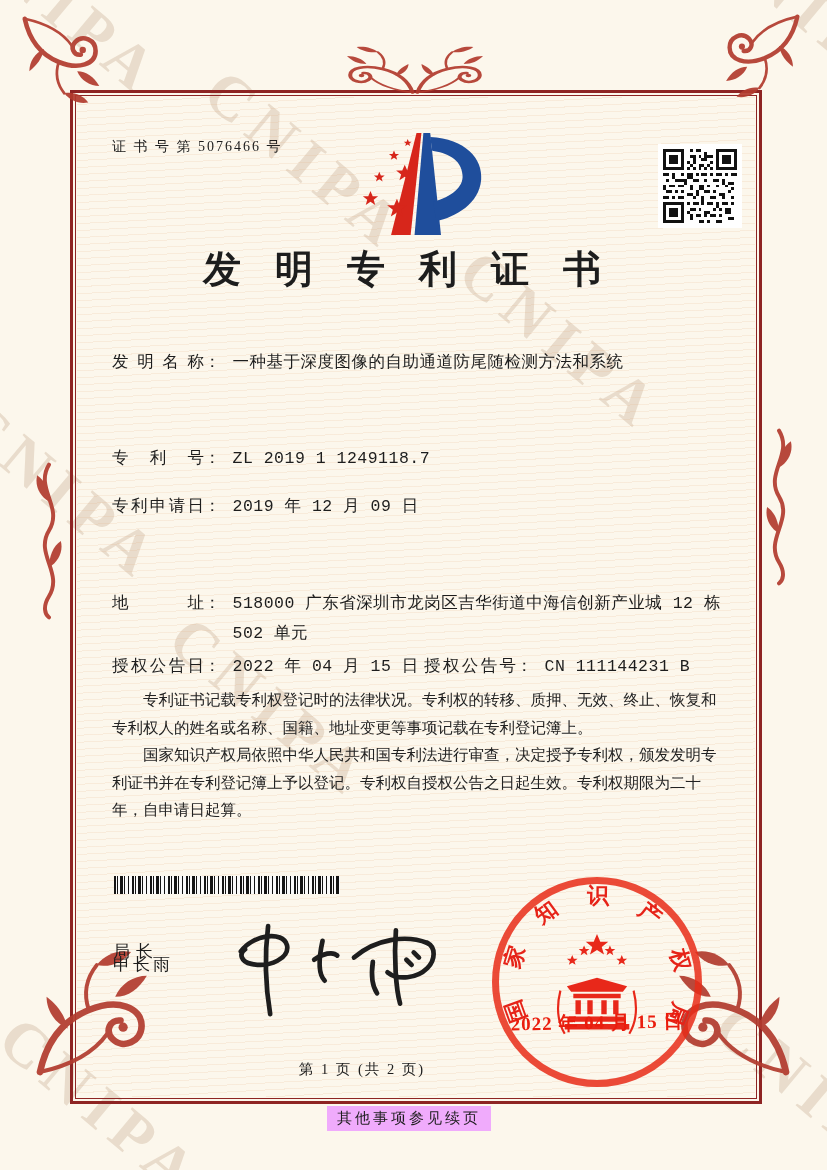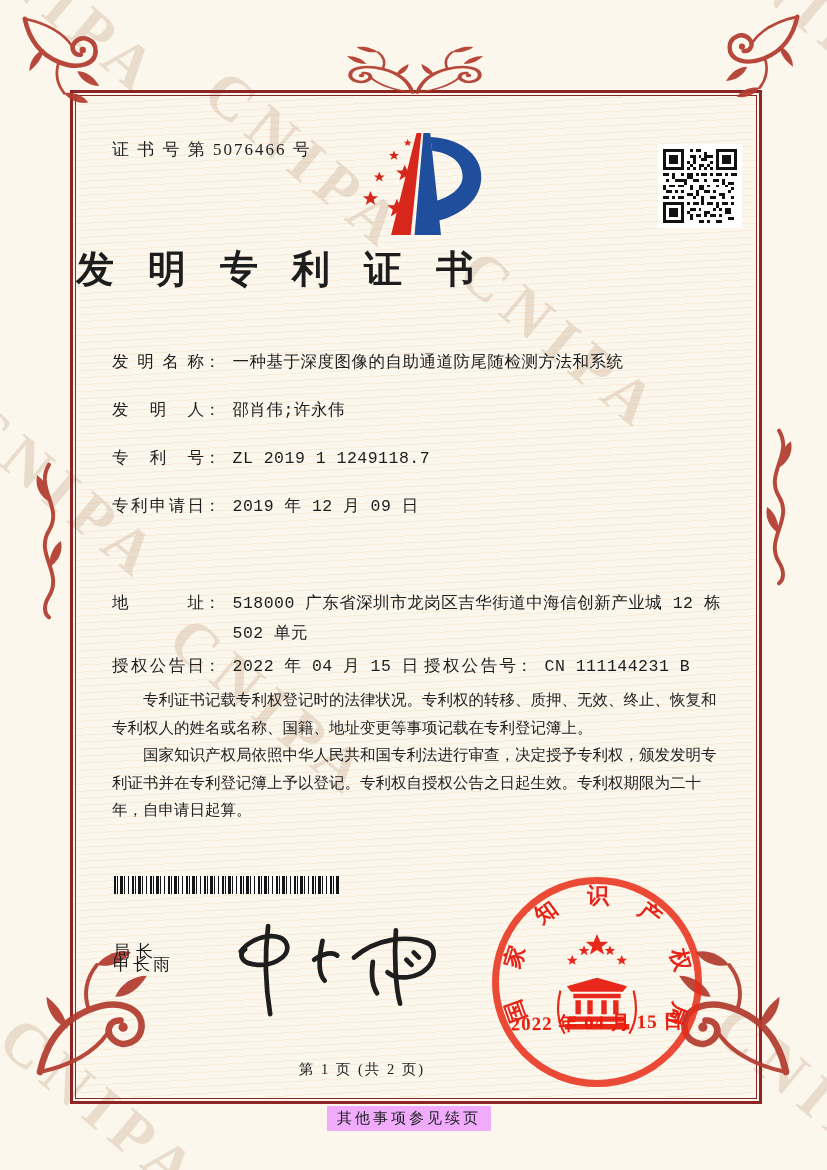--- a/index.html
+++ b/index.html
@@ -9,24 +9,24 @@
   .wm{position:absolute;font-weight:bold;font-size:62px;letter-spacing:10px;
       color:rgba(188,160,128,0.30);transform:rotate(40deg);white-space:nowrap;pointer-events:none;}
   
   .frame{position:absolute;left:70px;top:90px;width:692px;height:1014px;border:3px solid #8e2423;box-sizing:border-box;}
   .frame-inner{position:absolute;inset:2px;border:1px solid #8e2423;}
   .waves{position:absolute;inset:4px;background:
       repeating-linear-gradient(177deg, rgba(226,166,116,0.15) 0 1px, rgba(255,255,255,0) 1px 7px);}
   
   .orn{position:absolute;color:#b23b2e;opacity:.92;}
   
-  .cert-no{position:absolute;left:112px;top:138px;font-size:17px;letter-spacing:2px;}
+  .cert-no{position:absolute;left:112px;top:138px;font-size:14px;letter-spacing:2px;}
   .logo{position:absolute;left:346px;top:130px;width:142px;height:110px;}
   .qr{position:absolute;left:658px;top:144px;width:84px;height:84px;background:#fff;padding:5px;box-sizing:border-box;}
-  .title{position:absolute;left:70px;top:244px;width:692px;
+  .title{position:absolute;left:70px;top:244px;width:692px;text-align:center;
          font-size:38px;font-weight:bold;letter-spacing:34px;padding-left:6px;box-sizing:border-box;}
   
   .row{position:absolute;left:112px;font-size:16.5px;line-height:1.8;font-family:Liberation Mono, monospace;}
   .flabel{display:inline-block;width:92px;text-align:justify;text-align-last:justify;vertical-align:top;}
   .fval{display:inline-block;margin-left:12px;vertical-align:top;letter-spacing:.5px;max-width:512px;}
   .grant2{position:absolute;left:312px;top:0;white-space:nowrap;}
   
   .body-text{position:absolute;left:112px;top:686px;width:608px;font-size:15.5px;line-height:1.78;color:#222;}
   .body-text p{margin:0;text-indent:2em;}
   
@@ -234,23 +234,20 @@
           <rect x="18" y="24" width="2" height="1"></rect>
       </g>
     </svg>
   </div>
 
   <div class="title">发明专利证书</div>
 
   <div class="row" style="top:348px">
     <span class="flabel">发明名称</span><span>：</span><span class="fval">一种基于深度图像的自助通道防尾随检测方法和系统</span>
   </div>
-  <div class="row" style="top:396px">
-    <span class="flabel">发明人</span><span>：</span><span class="fval">邵肖伟;许永伟</span>
-  </div>
   <div class="row" style="top:444px">
     <span class="flabel">专利号</span><span>：</span><span class="fval">ZL 2019 1 1249118.7</span>
   </div>
   <div class="row" style="top:492px">
     <span class="flabel">专利申请日</span><span>：</span><span class="fval">2019 年 12 月 09 日</span>
   </div>
   <div class="row" style="top:589px">
     <span class="flabel">地址</span><span>：</span><span class="fval" style="width:512px">518000 广东省深圳市龙岗区吉华街道中海信创新产业城 12 栋 502 单元</span>
   </div>
   <div class="row" style="top:652px;width:650px">

